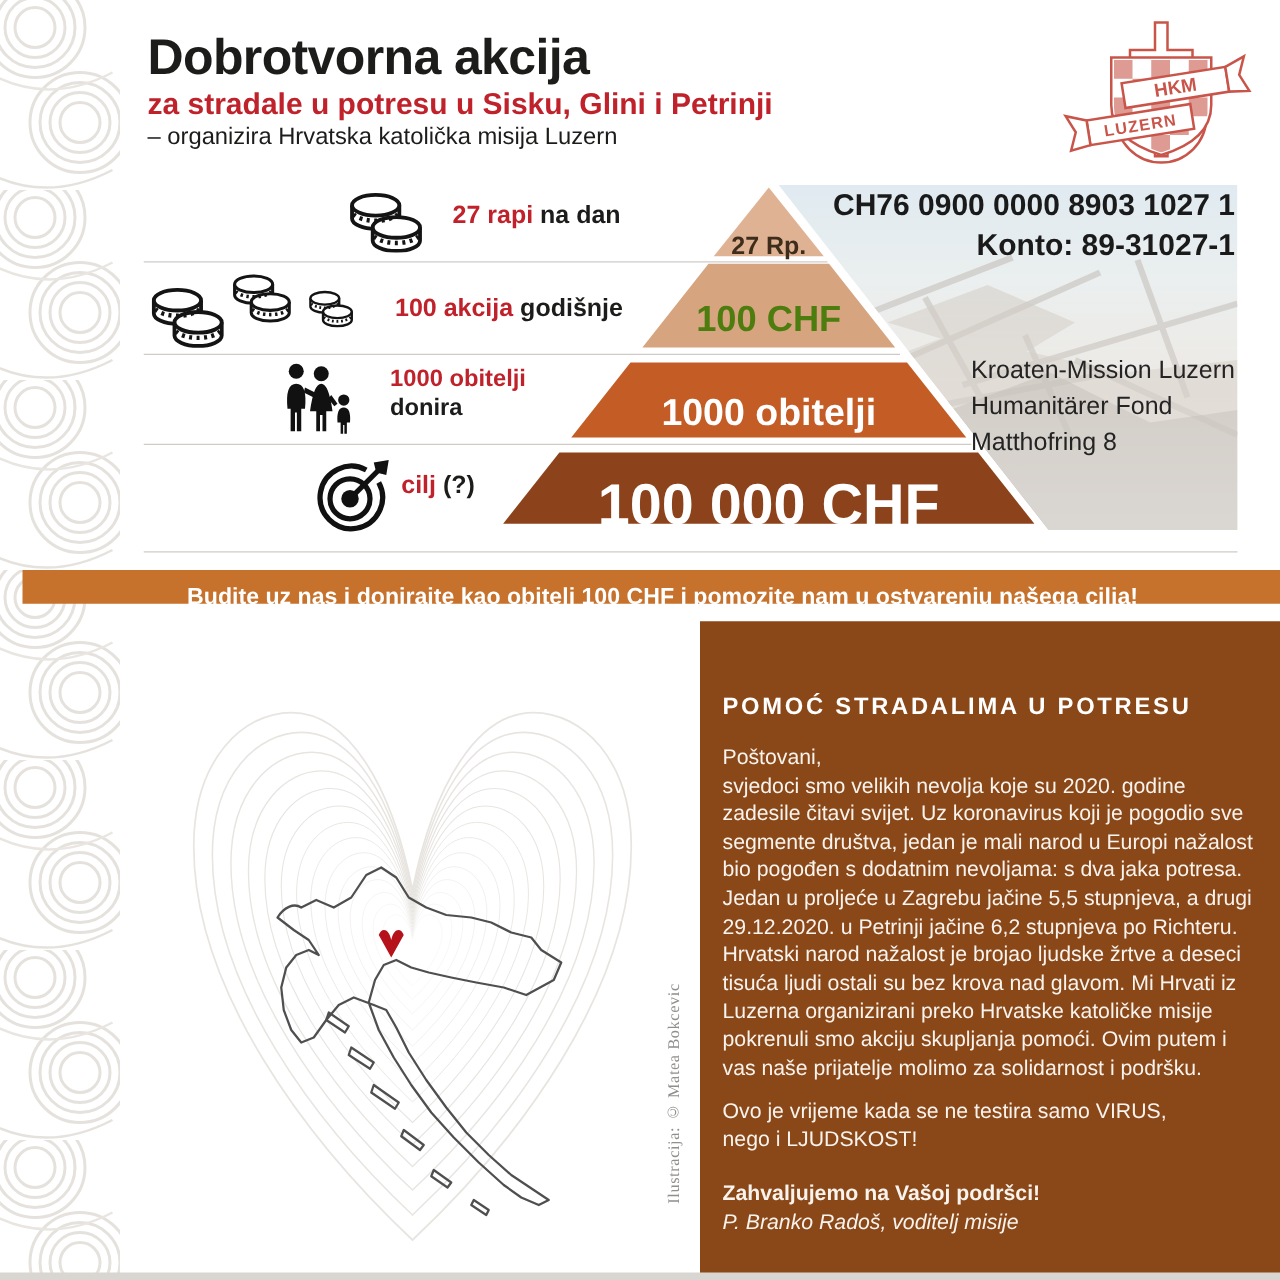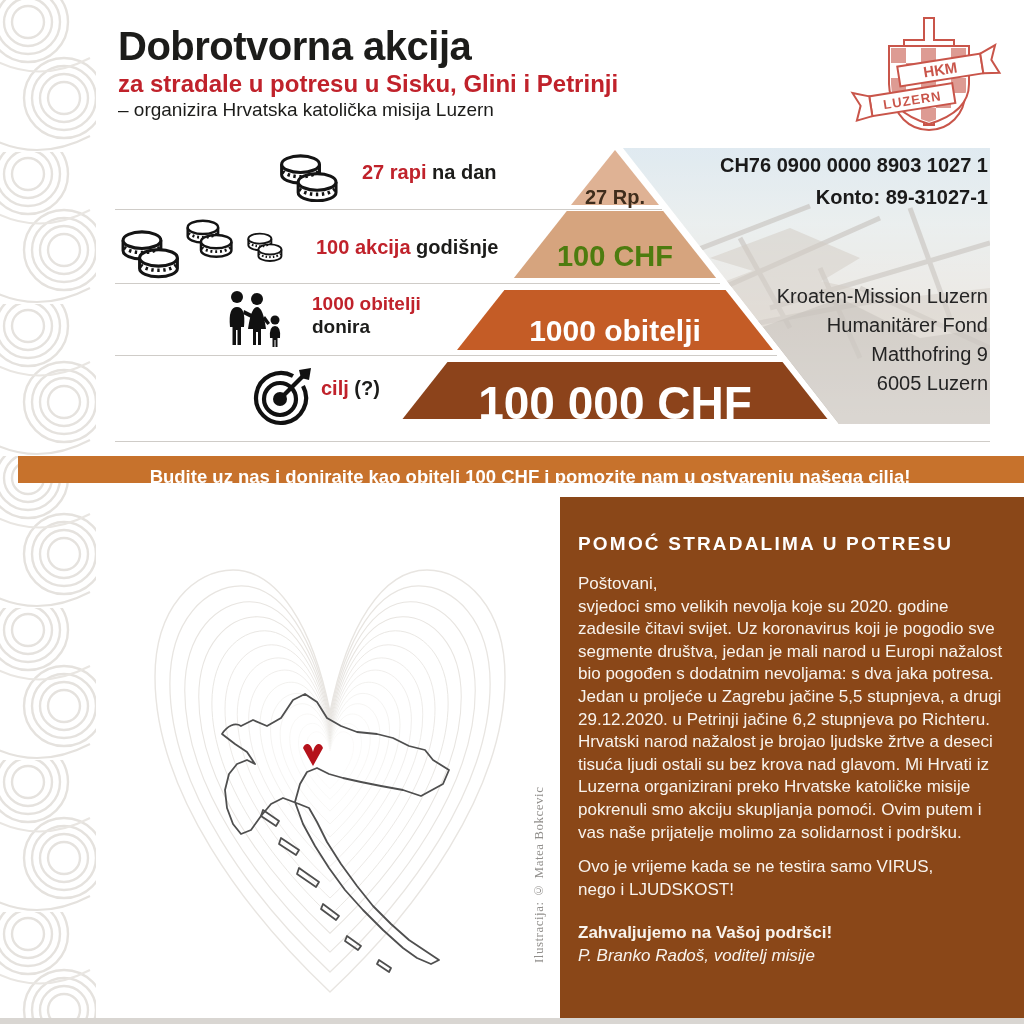--- a/index.html
+++ b/index.html
@@ -14,30 +14,30 @@
   .rowlabel{font-size:20px;font-weight:bold;color:#1c1c1a;white-space:nowrap;}
   .rowlabel .hl{color:#c0222b;}
   .divline{height:1px;background:#cfccc8;}
   
   .pyr-label{text-align:center;font-weight:bold;white-space:nowrap;margin-top:12px;}
   .pl1{left:555px;top:174px;width:120px;font-size:20px;color:#3f2d1c;}
   .pl2{left:535px;top:228px;width:160px;font-size:29px;color:#4d7c0f;}
   .pl3{left:505px;top:302px;width:220px;font-size:30px;color:#ffffff;}
   .pl4{left:435px;top:364px;width:360px;font-size:46px;color:#ffffff;}
   
-  .bank{right:36px;top:149px;text-align:right;font-size:20px;font-weight:bold;
+  .bank{right:36px;top:149px;text-align:right;font-size:24px;font-weight:bold;
         color:#1a1a1a;line-height:32px;}
-  .address{right:36px;top:282px;text-align:right;font-size:20px;color:#242424;line-height:29px;}
+  .address{right:36px;top:282px;font-size:20px;color:#242424;line-height:29px;}
   
   .banner{left:18px;top:456px;width:1024px;height:27px;background:#c7722c;}
   .banner-text{width:100%;line-height:41px;text-align:center;color:#ffffff;
                font-size:18.5px;font-weight:bold;}
   
   .panel{left:560px;top:497px;width:464px;height:527px;background:#8a4718;
-         box-sizing:border-box;padding:36px 16px 0 18px;color:#f8f3ed;}
+         box-sizing:border-box;padding:58px 16px 0 18px;color:#f8f3ed;}
   .panel h2{margin:0 0 18px 0;font-size:19px;letter-spacing:2.2px;font-weight:bold;color:#ffffff;}
   .panel p{margin:0;font-size:17px;line-height:22.6px;}
   .panel .virus{margin-top:12px;white-space:pre-line;}
   .panel .thanks{margin-top:21px;font-weight:bold;}
   .panel .signoff{margin-top:25px;}
   .panel .signature{font-style:italic;}
   
   .credit{left:531px;top:783px;height:180px;writing-mode:vertical-rl;transform:rotate(180deg);
           font-family:"Liberation Serif",serif;font-size:13px;color:#918f8c;letter-spacing:.5px;}
   
@@ -165,22 +165,21 @@
 <div class="abs pyr-label pl4">100 000 CHF</div>
 
 <div class="abs bank">
   <div>CH76 0900 0000 8903 1027 1</div>
   <div>Konto: 89-31027-1</div>
 </div>
 
 <div class="abs address">
   <div>Kroaten-Mission Luzern</div>
   <div>Humanitärer Fond</div>
-  <div>Matthofring 9</div>
-  <div>6005 Luzern</div>
+  <div>Matthofring 8</div>
 </div>
 
 <svg width="0" height="0" style="position:absolute">
   <defs>
     <g id="coinstack">
       <g fill="#ffffff" stroke="#141414" stroke-width="2.6">
         <path d="M6 12 v9 a16 7 0 0 0 32 0 v-9"></path>
         <ellipse cx="22" cy="12" rx="16" ry="7"></ellipse>
         <path d="M20 27 v9 a16 7 0 0 0 32 0 v-9"></path>
         <ellipse cx="36" cy="27" rx="16" ry="7"></ellipse>

